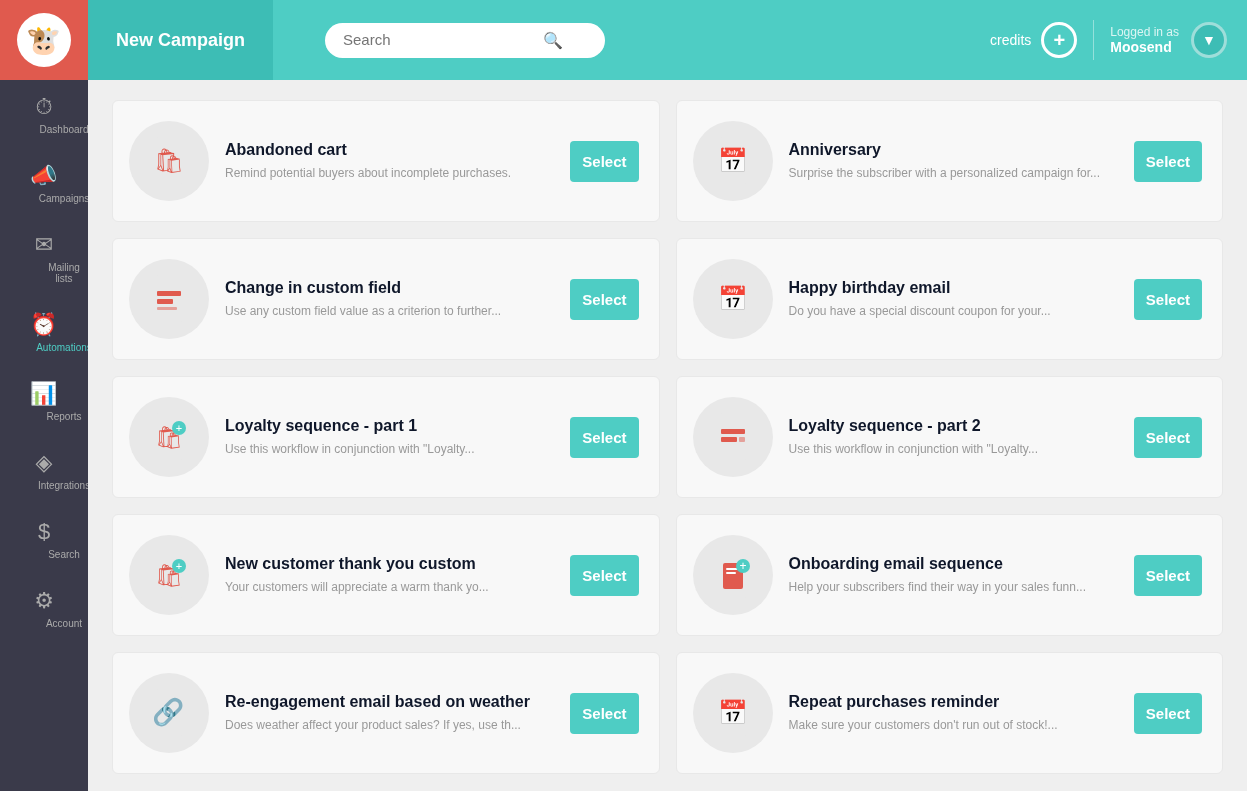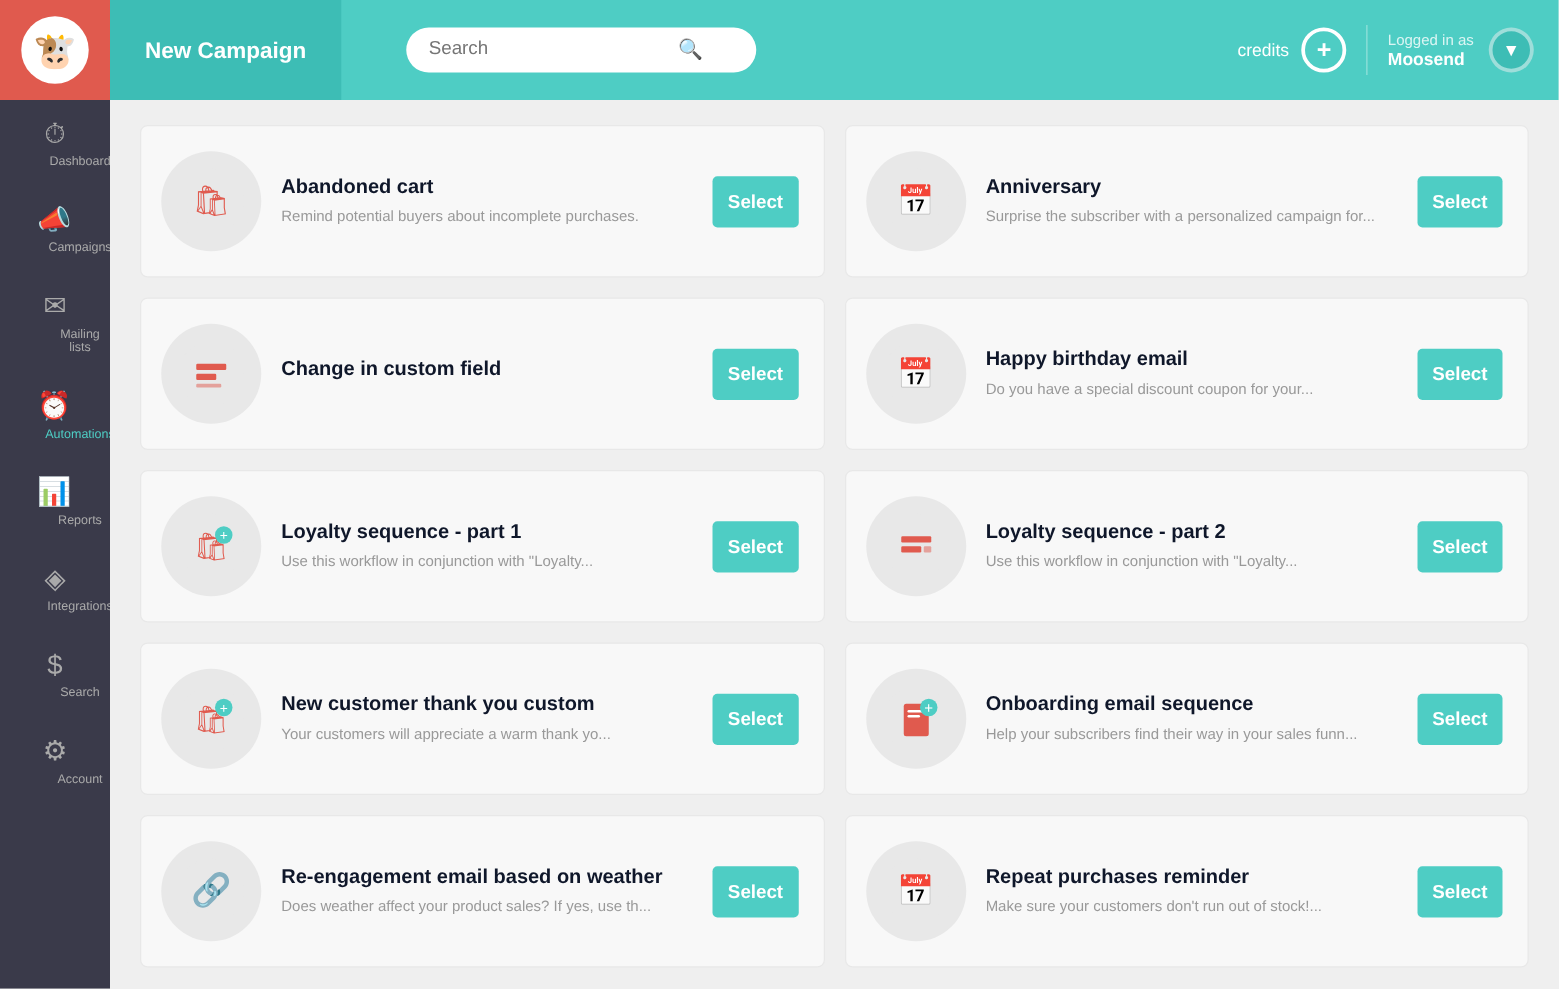--- a/index.html
+++ b/index.html
@@ -331,20 +331,21 @@
         <div class="card-icon">
           <svg class="icon-svg" viewBox="0 0 52 52">
             <circle cx="26" cy="26" r="26" fill="#e8e8e8"></circle>
             <rect x="14" y="18" width="24" height="5" rx="1" fill="#e05a4e"></rect>
             <rect x="14" y="26" width="16" height="5" rx="1" fill="#e05a4e"></rect>
             <rect x="14" y="34" width="20" height="3" rx="1" fill="#e05a4e" opacity="0.5"></rect>
           </svg>
         </div>
         <div class="card-content">
           <div class="card-title">Change in custom field</div>
+          <div class="card-desc">Use any custom field value as a criterion to further...</div>
         </div>
         <button class="select-btn">Select</button>
       </div>
 
       <div class="campaign-card">
         <div class="card-icon">
           <svg class="icon-svg" viewBox="0 0 52 52">
             <circle cx="26" cy="26" r="26" fill="#e8e8e8"></circle>
             <text x="26" y="34" text-anchor="middle" font-size="24" fill="#e05a4e">📅</text>
           </svg>

